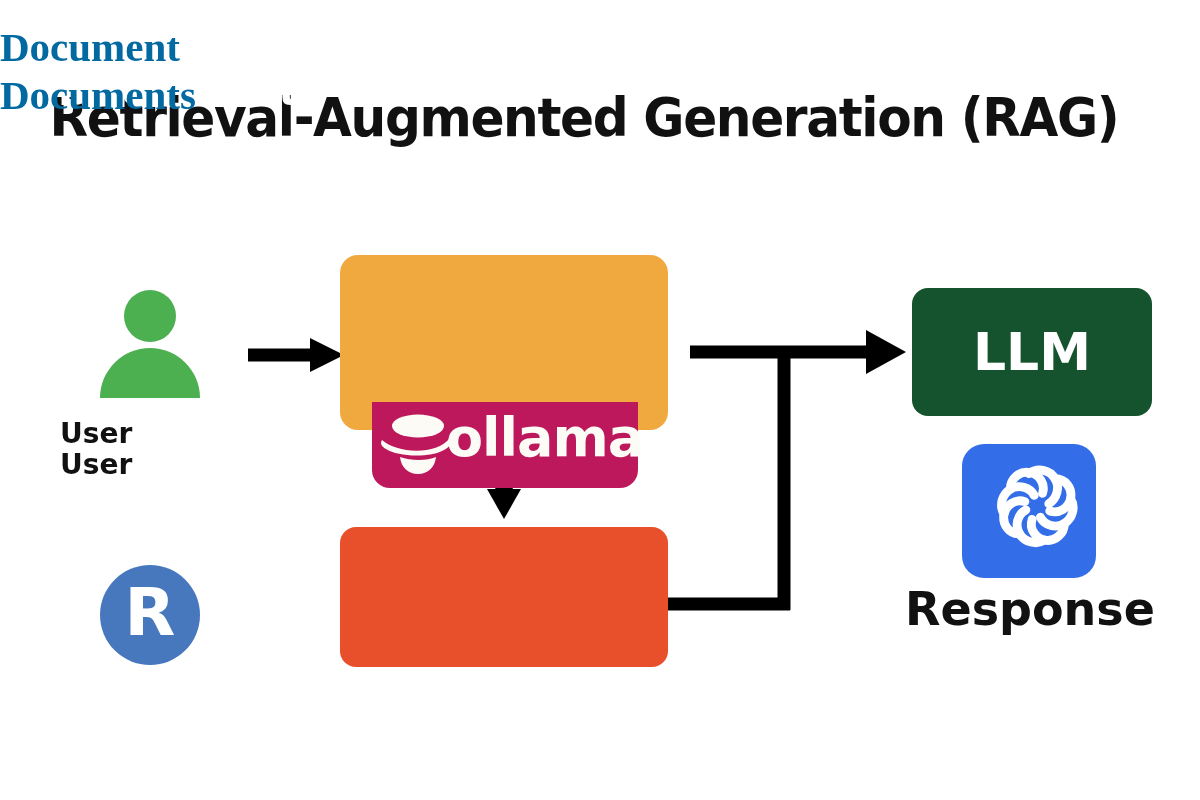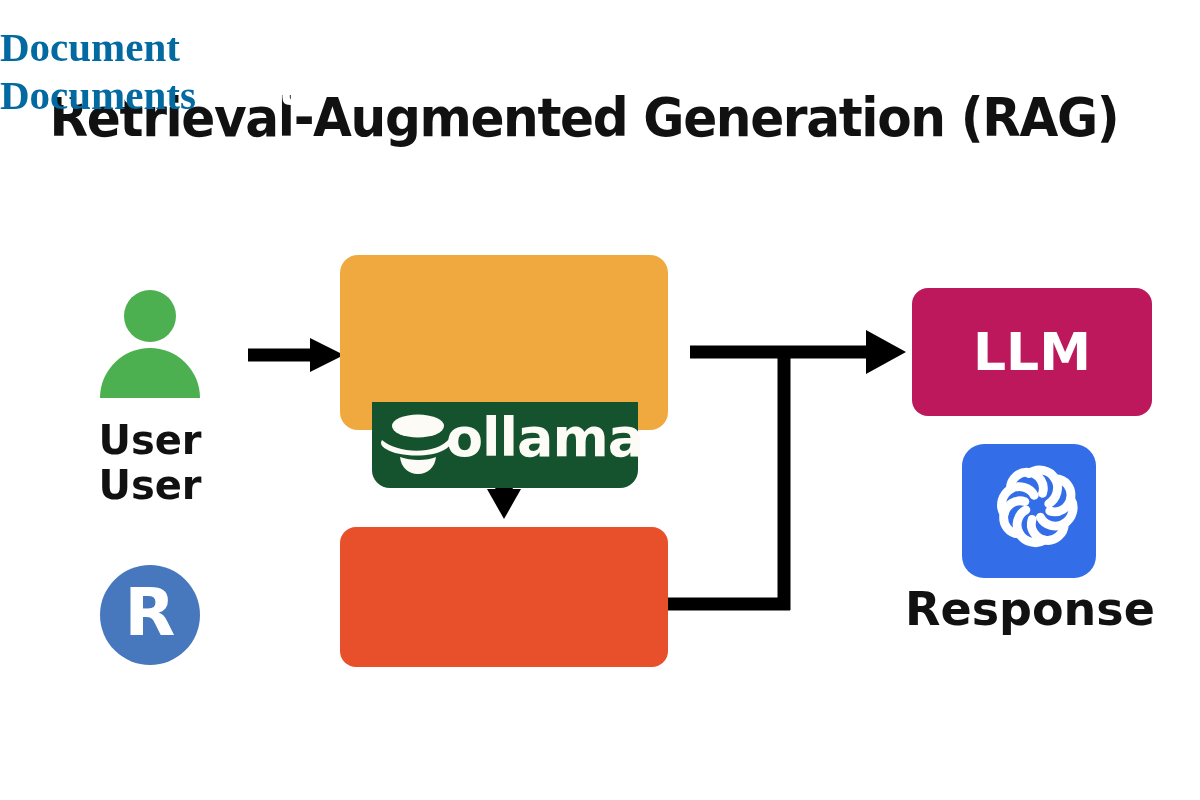--- a/index.html
+++ b/index.html
@@ -80,24 +80,23 @@
     width: 100px;
     height: 50px;
     background: #4CAF50;
     border-radius: 50px 50px 0 0;
   }
   #user-label {
     position: absolute;
     left: 0;
     top: 128px;
     width: 180px;
-    text-align: center;
-    font-family: "DejaVu Sans", "Liberation Sans", sans-serif;
-    font-weight: bold;
-    font-size: 40px;
+    font-family: "DejaVu Sans", "Liberation Sans", sans-serif;
+    font-weight: bold;
+    font-size: 28px;
     line-height: 1.12;
     color: #111111;
   }
   #user-label span { display: block; }
   #r-badge {
     position: absolute;
     left: 40px;
     top: 275px;
     width: 100px;
     height: 100px;
@@ -141,21 +140,21 @@
   }
   #doc-retrieval-label span { display: block; }
 
   
   #ollama-badge {
     position: absolute;
     left: 372px;
     top: 402px;
     width: 266px;
     height: 86px;
-    background: #14532d;
+    background: #be185d;
     border-radius: 0 0 18px 18px;
     z-index: 2;
     display: flex;
     align-items: center;
     justify-content: flex-start;
   }
   #ollama-logo-icon {
     position: absolute;
     left: 6px;
     top: 10px;
@@ -200,21 +199,21 @@
   }
   #local-docs-label span { display: block; padding-left: 28px; }
 
   
   #llm-box {
     position: absolute;
     left: 912px;
     top: 288px;
     width: 240px;
     height: 128px;
-    background: #be185d;
+    background: #14532d;
     border-radius: 16px;
     display: flex;
     align-items: center;
     justify-content: center;
   }
   #llm-label {
     font-family: "DejaVu Sans", "Liberation Sans", sans-serif;
     font-weight: bold;
     font-size: 52px;
     color: #ffffff;

